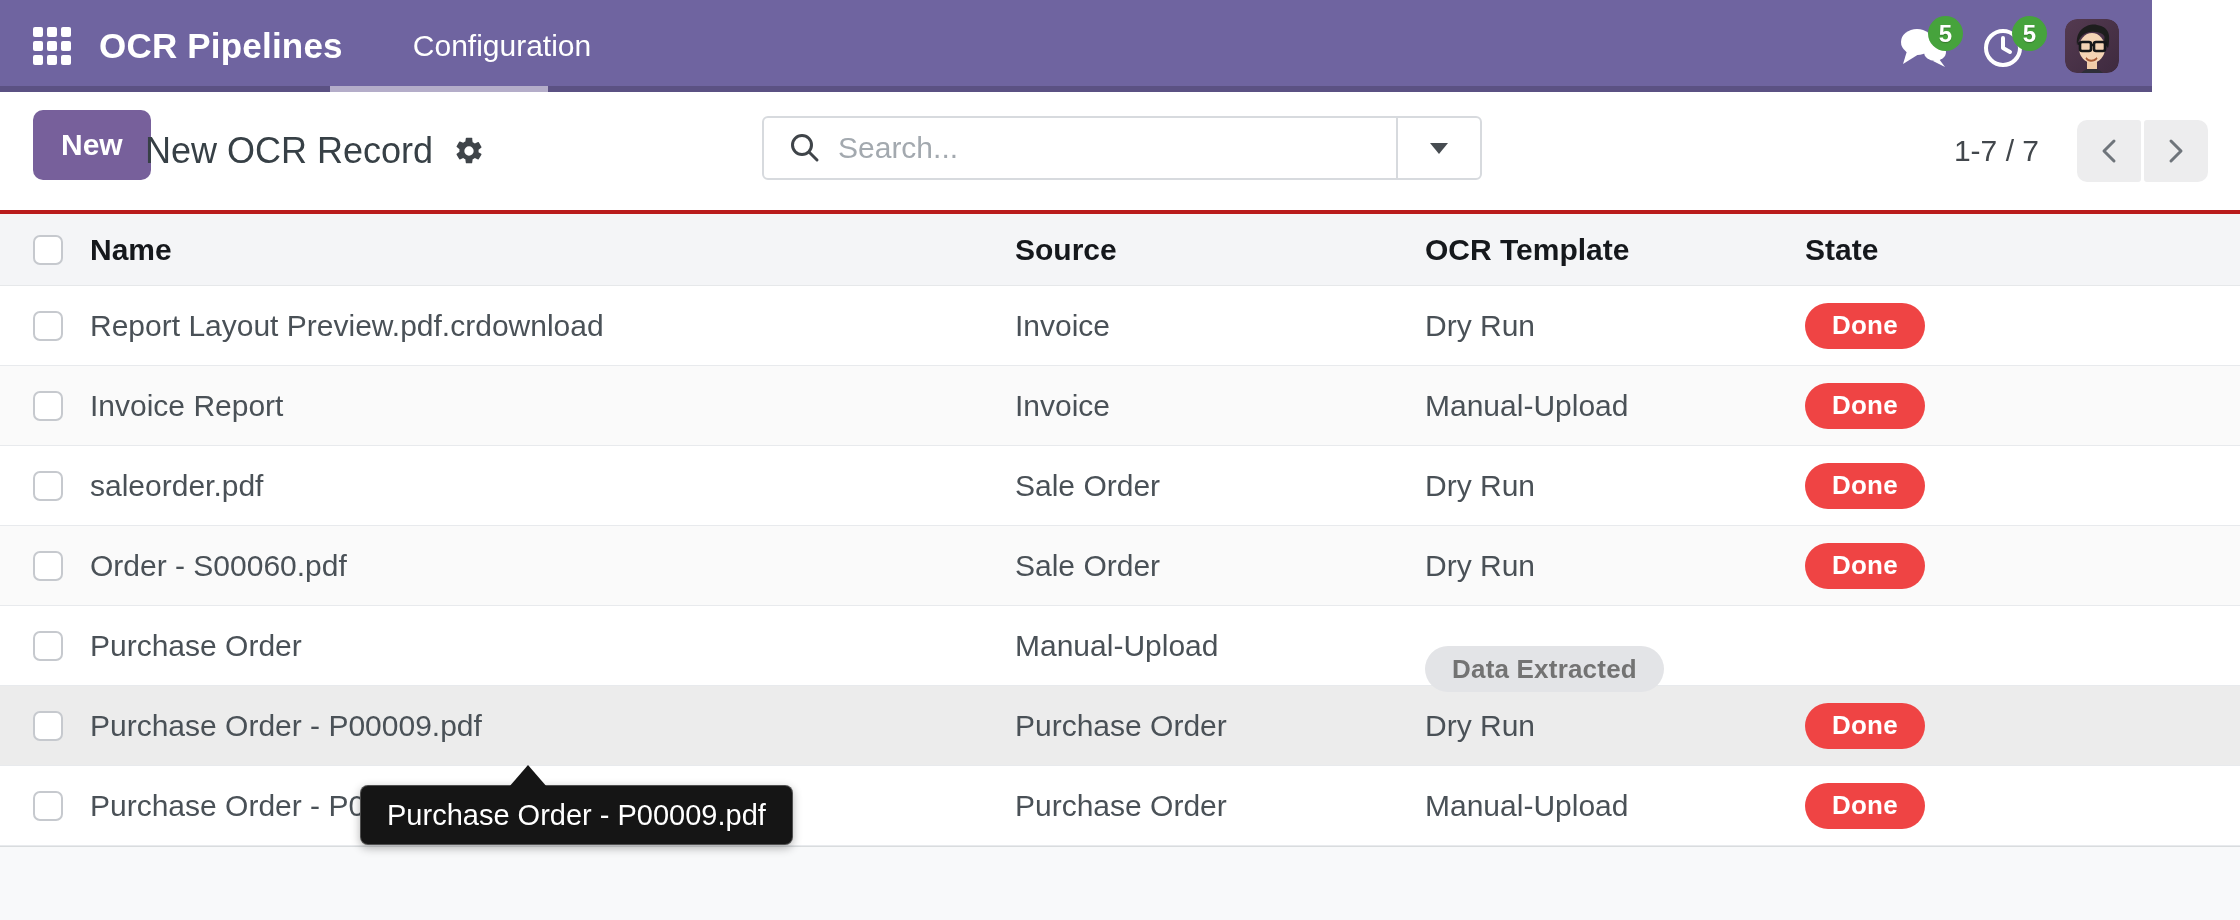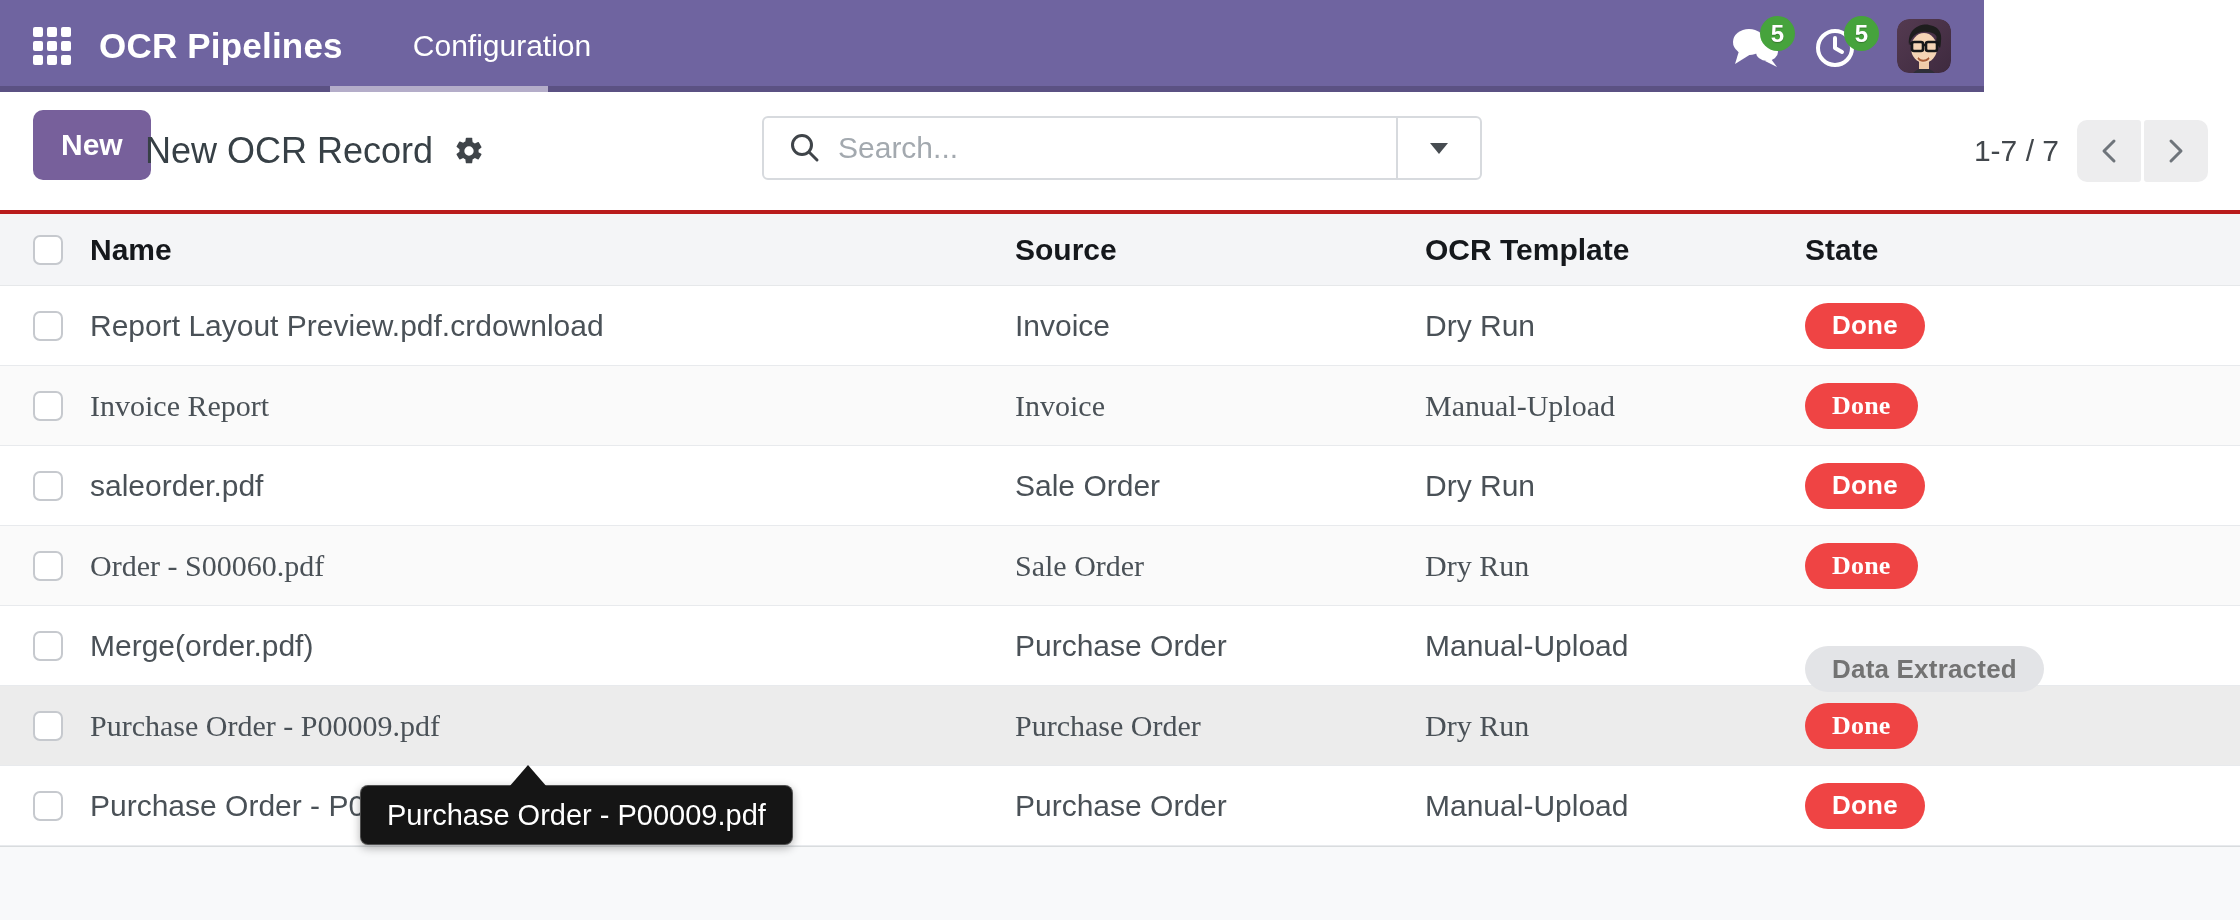--- a/index.html
+++ b/index.html
@@ -4,21 +4,21 @@
 <style>
   * { margin:0; padding:0; box-sizing:border-box; }
   html,body { background:#f8f9fa; }
   .root {
     position:relative; width:2240px; height:920px; overflow:hidden;
     font-family:"Liberation Sans", sans-serif; background:#fff;
   }
 
   
   .navbar {
-    position:absolute; top:0; left:0; width:1984px; height:92px;
+    position:absolute; top:0; left:0; width:2152px; height:92px;
     background:#6F64A0; display:flex; align-items:center;
   }
   .navbar-bottom { position:absolute; bottom:0; left:0; width:100%; height:6px; background:#5B5183; }
   .navbar-bottom-active { position:absolute; bottom:0; left:330px; width:218px; height:6px; background:#B4ADC9; }
   .apps-btn { margin-left:33px; width:38px; height:38px; display:grid;
     grid-template-columns:repeat(3,10px); grid-template-rows:repeat(3,10px); gap:4px; cursor:pointer; }
   .apps-btn i { background:#fff; border-radius:2px; }
   .nav-title { color:#fff; font-size:35px; font-weight:600; margin-left:28px; letter-spacing:0.2px; }
   .nav-menu-item { color:#fff; font-size:30px; margin-left:58px; padding:0 12px; }
   .nav-right { position:absolute; right:0; top:0; height:92px; display:flex; align-items:center; }
@@ -49,37 +49,37 @@
   .searchbox .mag { margin-left:24px; flex:0 0 auto; }
   .searchbox input {
     flex:1; border:none; outline:none; font-size:30px; color:#374046;
     margin-left:16px; font-family:inherit; min-width:0; background:transparent;
   }
   .searchbox input::placeholder { color:#A3A9AF; }
   .search-divider { width:2px; height:100%; background:#D7DADE; }
   .search-caret-btn { width:82px; height:100%; display:flex; align-items:center; justify-content:center; cursor:pointer; }
   .caret-down { width:0; height:0; border-left:9px solid transparent; border-right:9px solid transparent; border-top:11px solid #474C51; }
   .pager { position:absolute; right:32px; top:0; height:118px; display:flex; align-items:center; }
-  .pager-range { font-size:30px; color:#42474C; margin-right:18px; }
+  .pager-range { font-size:30px; color:#42474C; margin-right:38px; }
   .pager-btn {
     width:64px; height:62px; background:#EDEDEE; border:none; border-radius:10px;
     display:flex; align-items:center; justify-content:center; cursor:pointer;
   }
   .pager-btn.prev { border-top-right-radius:3px; border-bottom-right-radius:3px; margin-right:3px; }
   .pager-btn.next { border-top-left-radius:3px; border-bottom-left-radius:3px; }
 
   
   .list { position:absolute; top:210px; left:0; width:2240px; }
   .lrow { display:grid; grid-template-columns:90px 925px 410px 380px 1fr; align-items:center; }
   .lhead {
     height:76px; background:#F4F5F7; border-top:4px solid #b91c1c; border-bottom:1px solid #E6E8EA;
   }
   .lhead .hcell { font-size:30px; font-weight:700; color:#15181C; }
   .drow { height:80px; background:#fff; border-bottom:1px solid #E8EAED; cursor:pointer; }
-  .drow.striped { background:#FAFAFA;font-family:Liberation Serif, serif; }
+  .drow.striped { background:#FAFAFA; }
   .drow.hovered { background:#ECECEC; }
   .cell { font-size:30px; color:#4A5157; white-space:nowrap; overflow:hidden; }
   .cb-cell { display:flex; justify-content:flex-start; }
   .checkbox {
     width:30px; height:30px; margin-left:33px; border:2px solid #C6C9CE;
     border-radius:7px; background:#fff; cursor:pointer; flex:0 0 auto;
   }
   .badge {
     display:inline-flex; align-items:center; height:46px; padding:0 27px;
     border-radius:999px; font-size:26px; font-weight:700; letter-spacing:0.2px;
@@ -250,21 +250,20 @@
           </div>
     <div class="cell">Order - S00060.pdf</div>
     <div class="cell">Sale Order</div>
     <div class="cell">Dry Run</div>
     <div class="cell"><span class="badge success">Done</span></div>
   </div>
         <div class="lrow drow">
     <div class="cb-cell">
             <span class="checkbox"></span>
           </div>
-    <div class="cell">Merge(order.pdf)</div>
     <div class="cell">Purchase Order</div>
     <div class="cell">Manual-Upload</div>
     <div class="cell"><span class="badge neutral">Data Extracted</span></div>
   </div>
         <div class="lrow drow striped hovered">
     <div class="cb-cell">
             <span class="checkbox"></span>
           </div>
     <div class="cell">Purchase Order - P00009.pdf</div>
     <div class="cell">Purchase Order</div>

